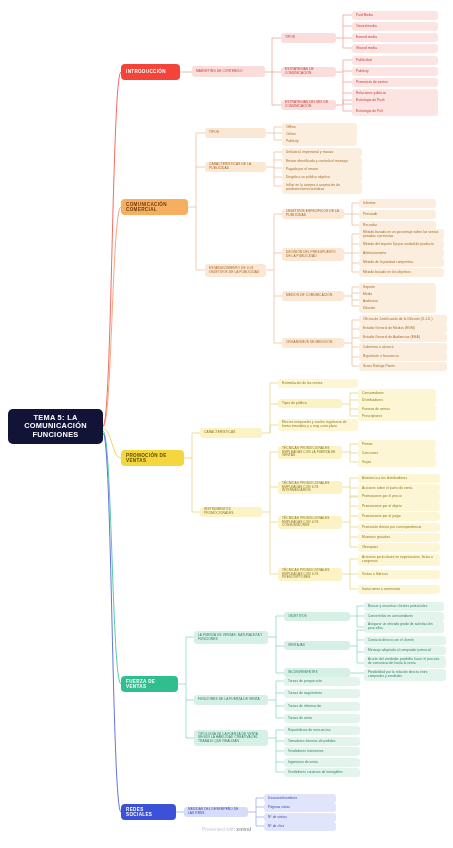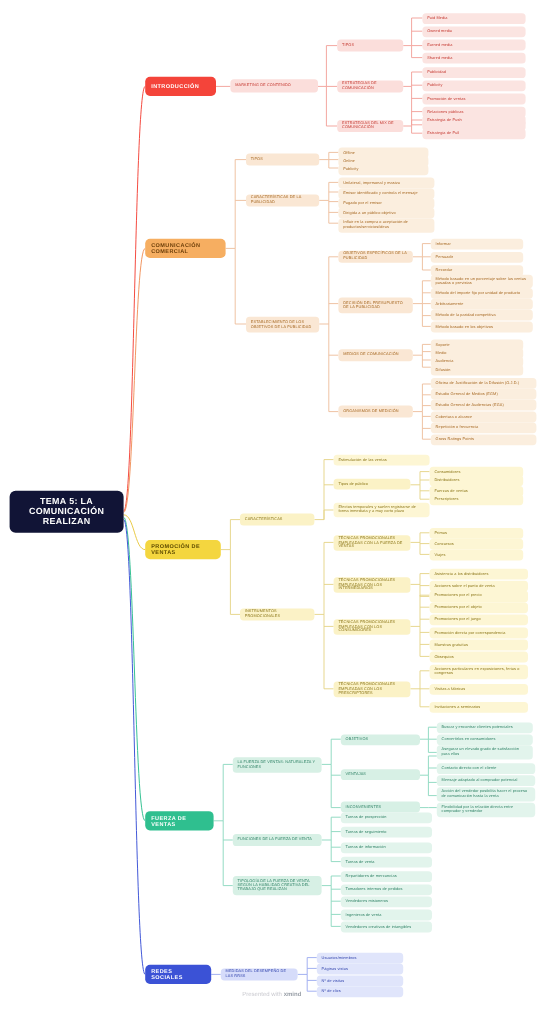--- a/index.html
+++ b/index.html
@@ -160,21 +160,21 @@
       <g stroke="#9fadf0">
         <path d="M176 812 H184"></path>
         <path d="M248 812 H256"></path>
         <path d="M256 812 V798 M256 812 V826"></path>
         <path d="M256 798 H264 M256 807 H264 M256 817 H264 M256 826 H264"></path>
       </g>
     </g>
     </svg>
 
   <div class="node root" style="left:8px;top:409px;width:95px;height:35px;">
-    <span>TEMA 5: LA COMUNICACIÓN REALIZAN</span>
+    <span>TEMA 5: LA COMUNICACIÓN FUNCIONES</span>
   </div>
 
   <div class="c-red">
     <div class="node l1" style="left:121px;top:64px;width:59px;height:16px;">
       <span>INTRODUCCIÓN</span>
     </div>
 
     <div class="node l2" style="left:192px;top:66px;width:73px;height:11px;">
       <span>MARKETING DE CONTENIDO</span>
     </div>

